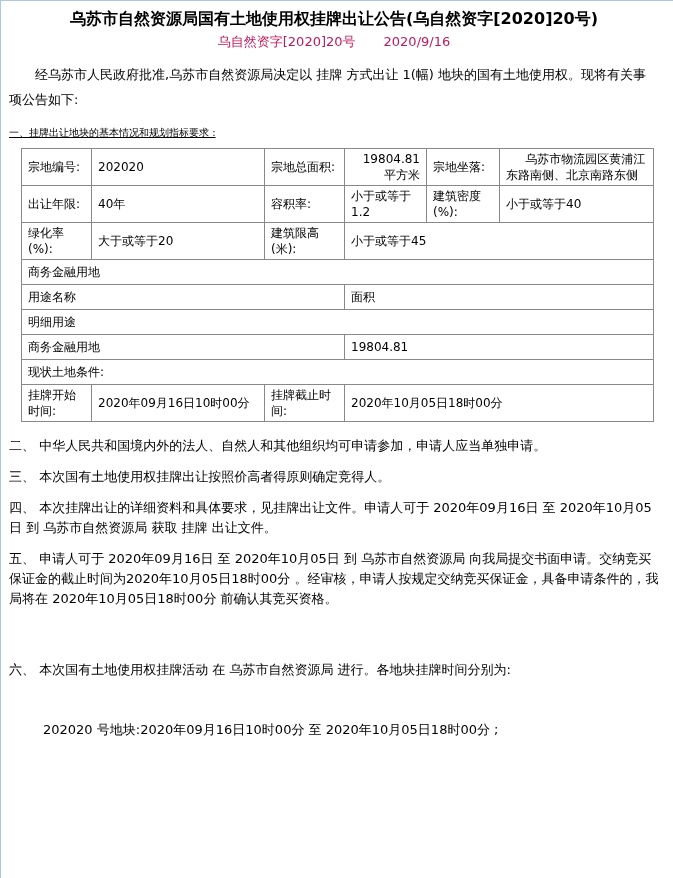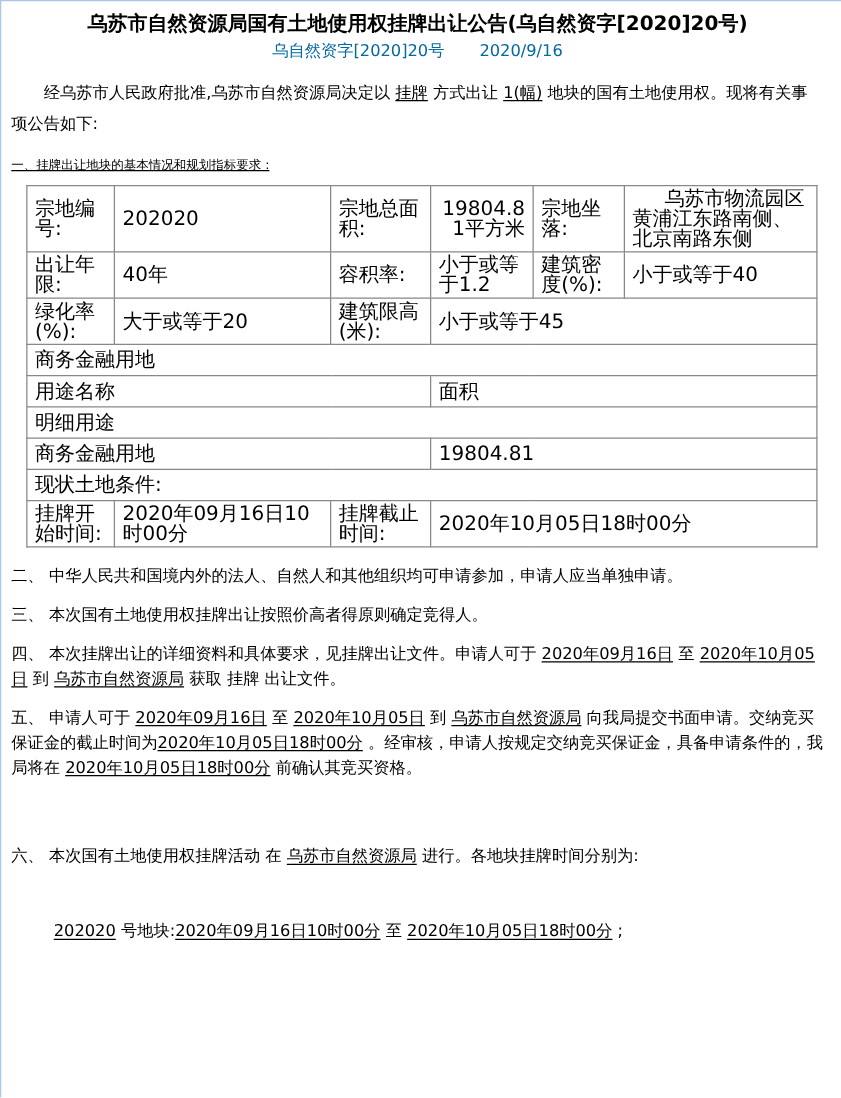--- a/index.html
+++ b/index.html
@@ -18,21 +18,21 @@
   .title{
     text-align:center;
     font-size:16px;
     font-weight:bold;
     line-height:20px;
     margin:2px 0 0 0;
   }
   .docline{
     text-align:center;
     font-size:13px;
-    color:#0369a1;
+    color:#be185d;
     line-height:16px;
     margin-top:5px;
   }
   .docline .doc-no{margin-right:28px;}
   .para{
     font-size:13px;
     line-height:25px;
     margin-top:12px;
     white-space:pre-wrap;
   }
@@ -43,27 +43,27 @@
     margin-top:11px;
     white-space:pre-wrap;
   }
   .sec-heading{
     font-size:10px;
     line-height:18px;
     margin-top:12px;
     text-decoration:underline;
   }
   .subline{padding-left:34px;}
-  .u{text-decoration:underline;text-underline-offset:2px;}
+  .u{text-underline-offset:2px;}
   table.land{
     border-collapse:collapse;
     table-layout:fixed;
     width:632px;
     margin:6px 0 0 12px;
-    font-size:16px;
+    font-size:12px;
     border-radius:32px;
   }
   table.land td{
     border:1px solid #888;
     padding:2px 6px;
     height:20px;
     line-height:16px;
     vertical-align:middle;
     word-break:break-all;
     overflow:hidden;

